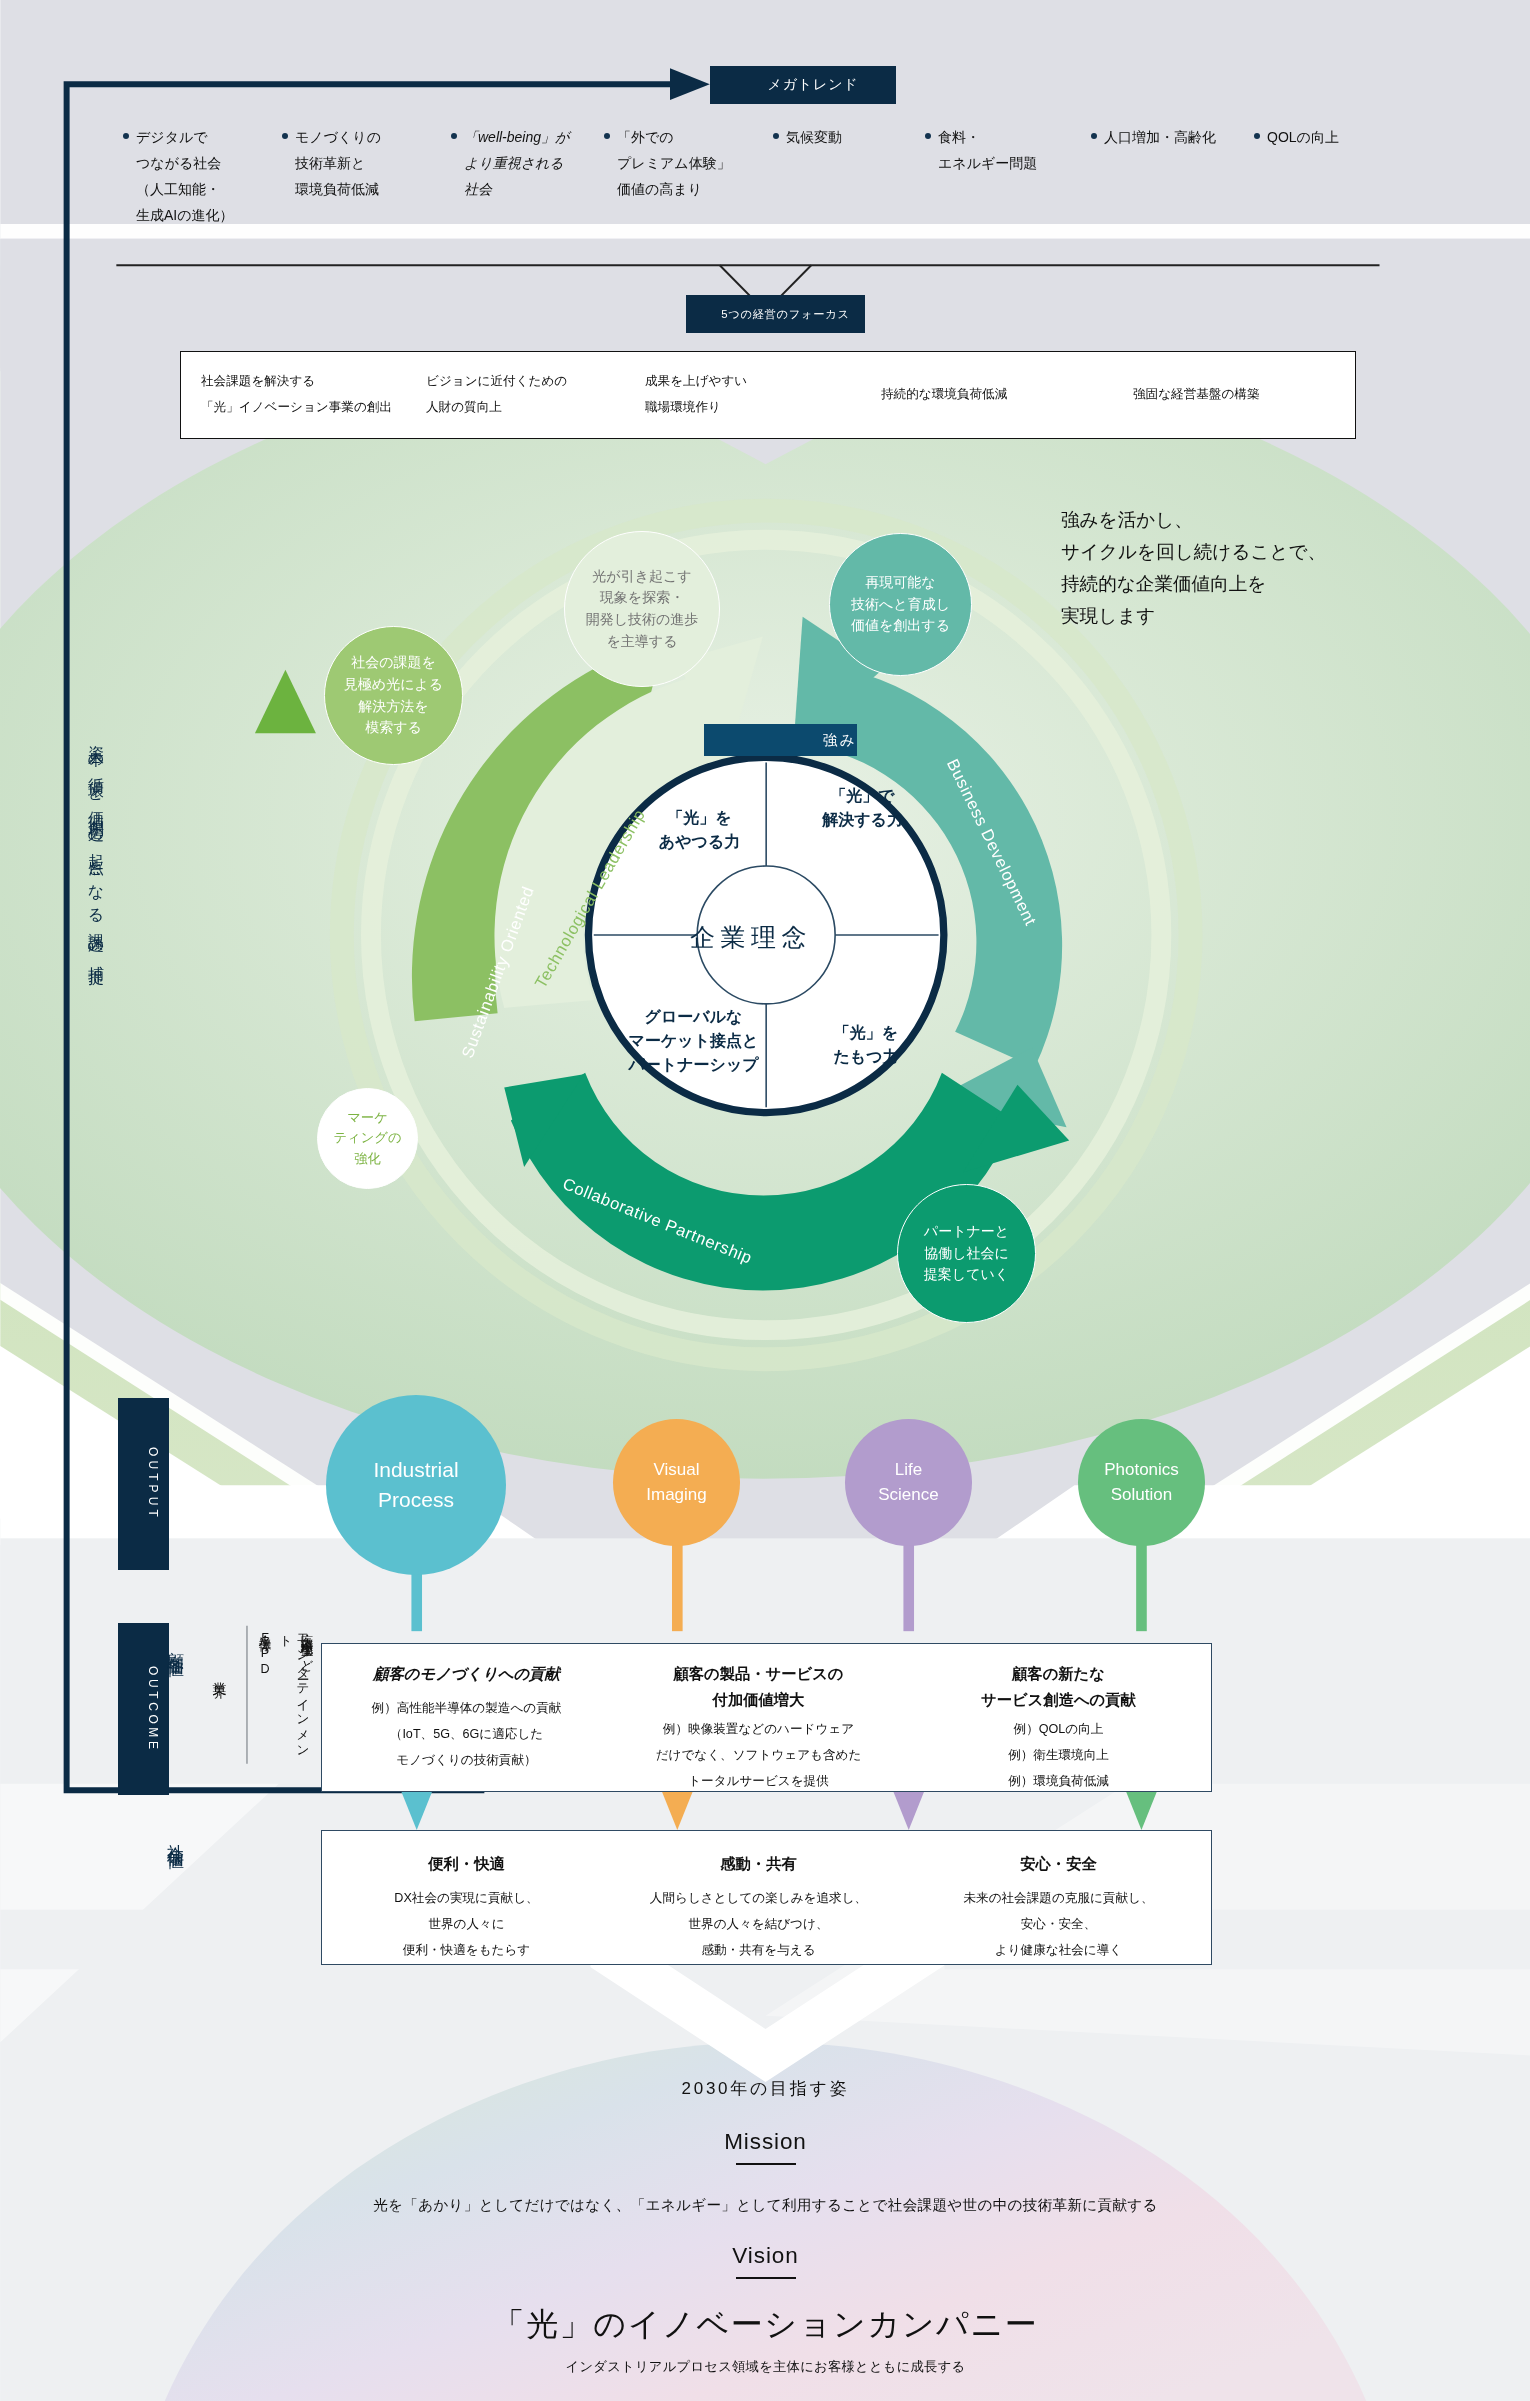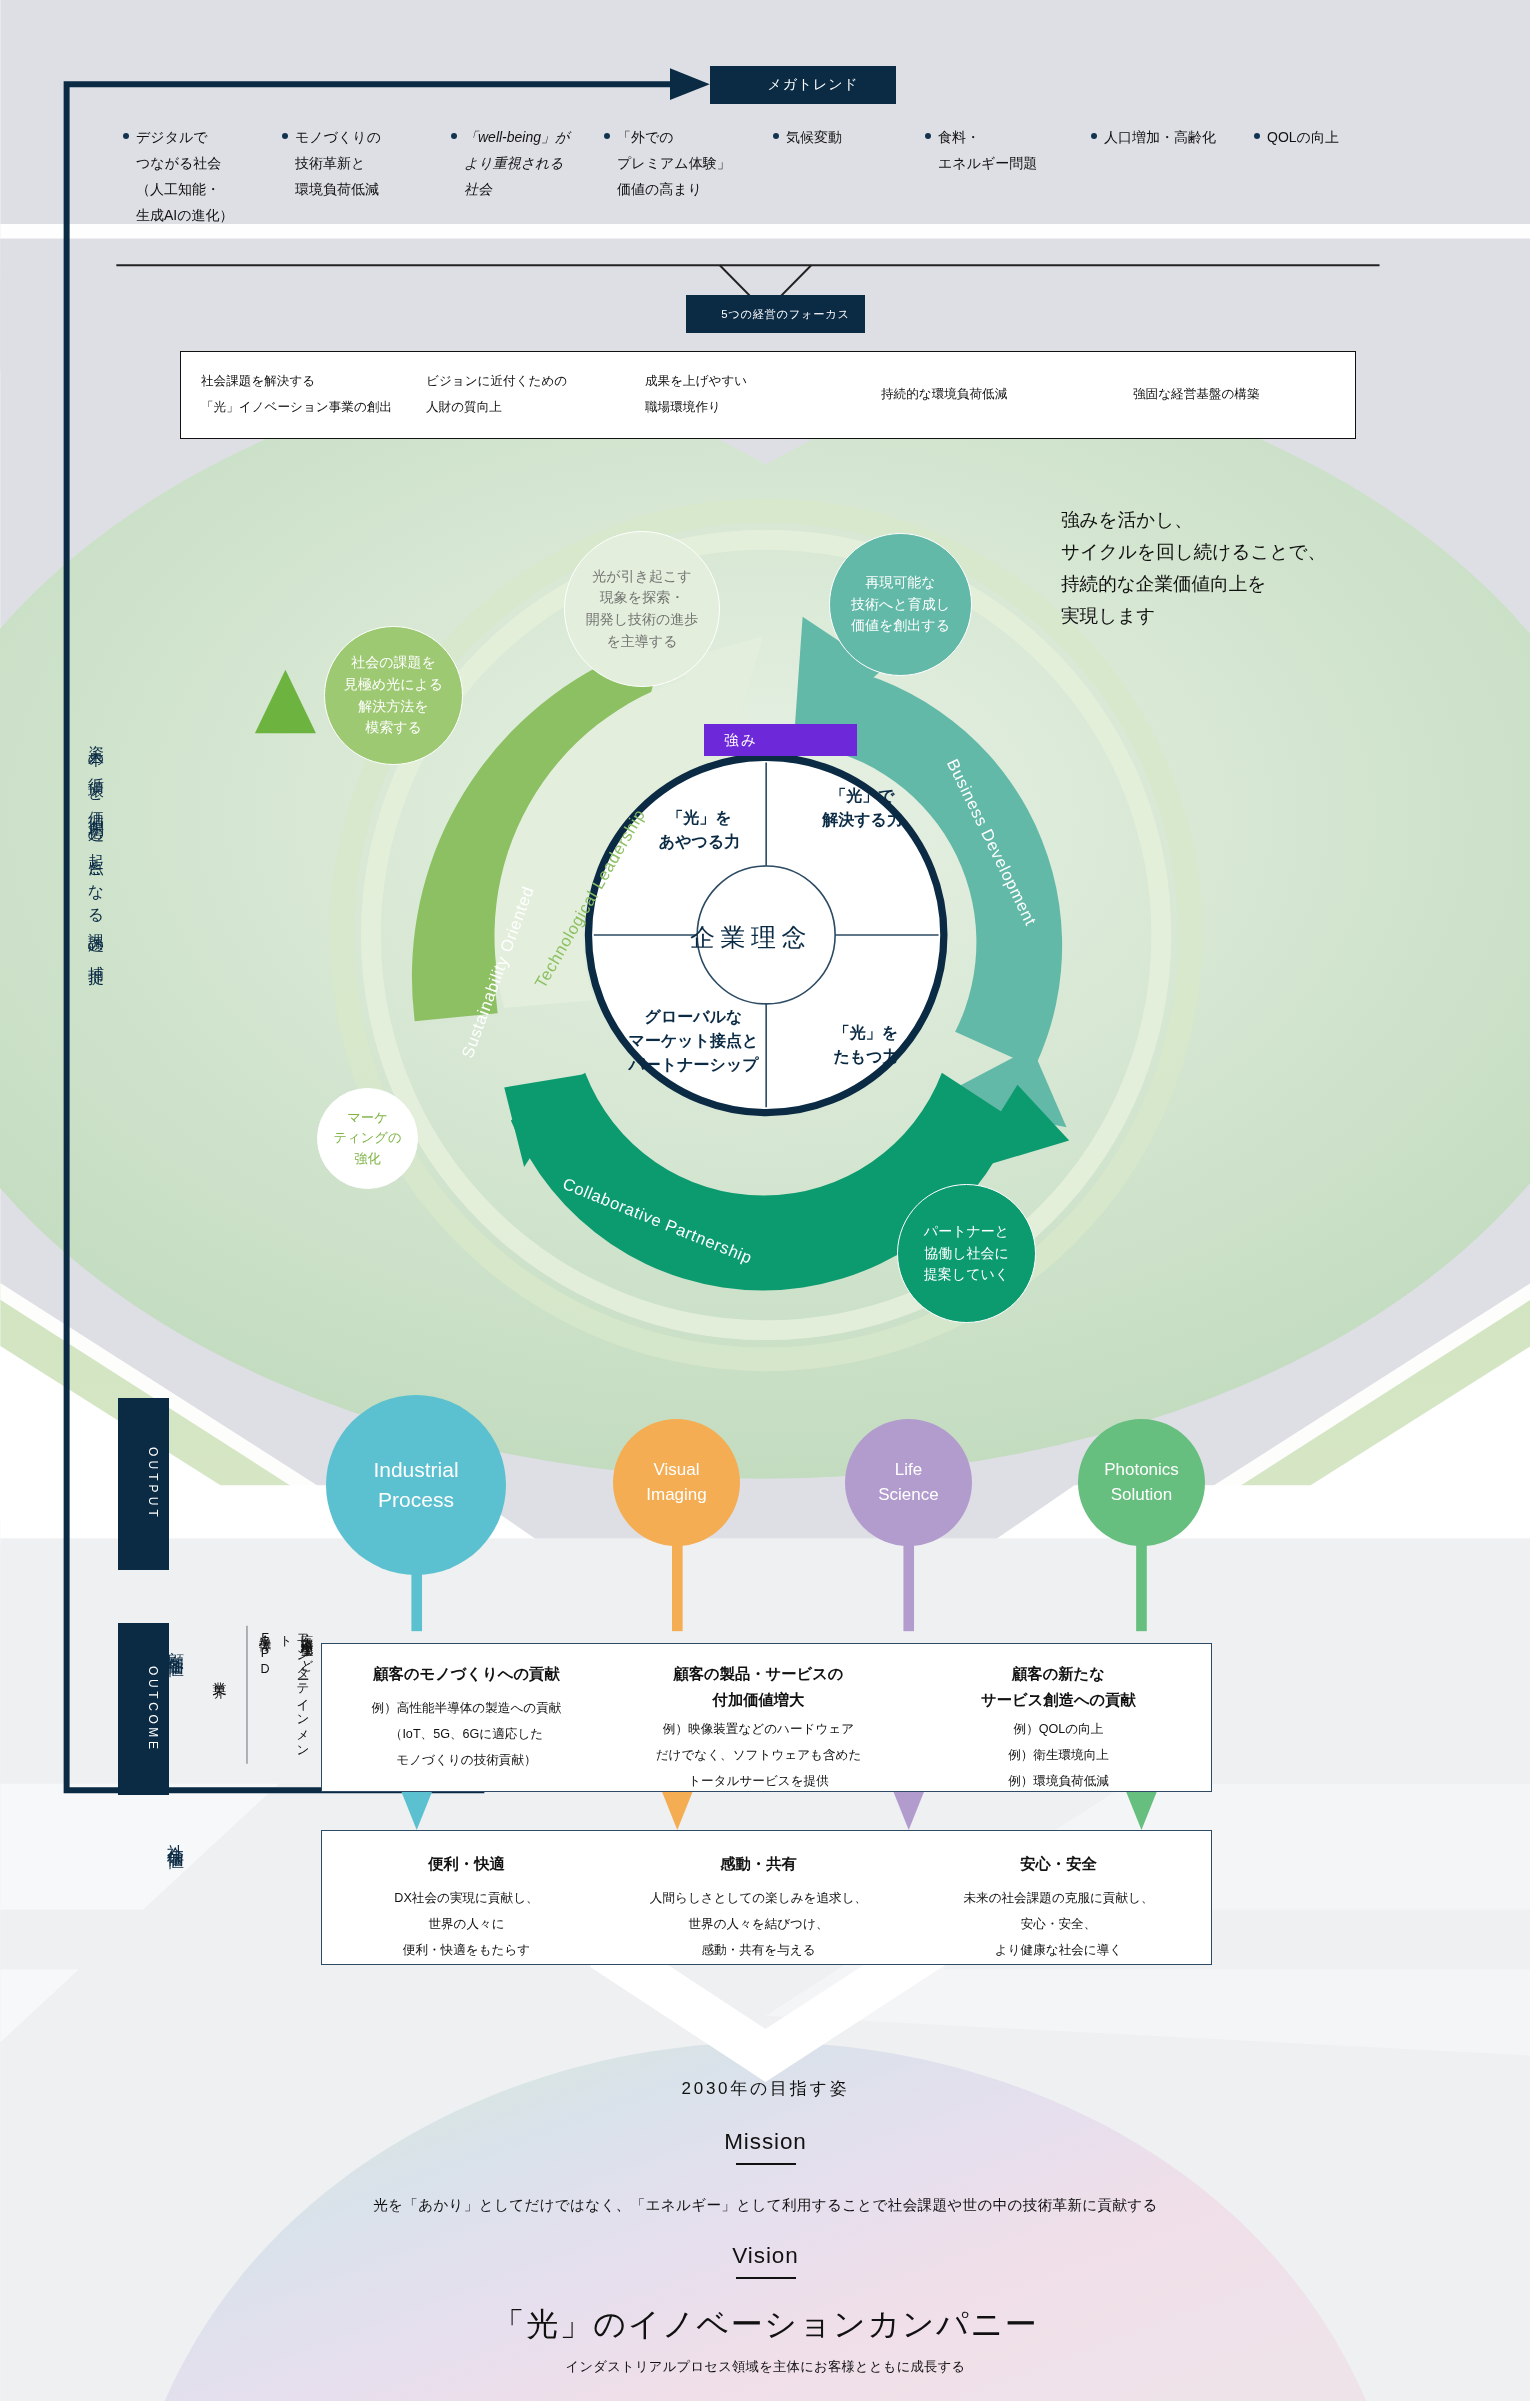--- a/index.html
+++ b/index.html
@@ -3,21 +3,21 @@
 <meta charset="utf-8">
 <style>
   html,body{margin:0;padding:0;background:#fff;}
   body{font-family:"Liberation Sans","DejaVu Sans",sans-serif;}
   #page{position:relative;width:1531px;height:2401px;overflow:hidden;background:#fff;}
   .abs{position:absolute;padding-left:20px;}
   svg.layer{position:absolute;left:0;top:0;width:1531px;height:2401px;overflow:visible;}
 
   
   .navybox{background:#0b2b45;color:#fff;display:flex;align-items:center;justify-content:center;text-align:center;letter-spacing:.06em;}
-  .navy-tab{background:#6d28d9;color:#fff;display:flex;align-items:center;justify-content:flex-start;}
+  .navy-tab{background:#0c4a6e;color:#fff;display:flex;align-items:center;justify-content:flex-end;}
 
   
   .mt-item{position:absolute;font-size:14px;line-height:1.85;color:#111;}
   .mt-item::before{content:"";position:absolute;left:-12.6px;top:8px;width:6px;height:6px;border-radius:50%;background:#13334f;}
 
   
   .focus-card{position:absolute;background:#fff;border:1.3px solid #111;}
   .focus-item{position:absolute;text-align:left;font-size:12.6px;line-height:2.1;color:#111;}
 
   
@@ -287,21 +287,21 @@
   <div class="side-caption vert" style="left:211px;top:1671px;height:53px;font-size:14px;letter-spacing:.18em;color:#111;">業界</div>
   <svg class="layer" viewBox="0 0 2308 3621">
     <line x1="372" y1="2452" x2="372" y2="2660" stroke="#8a8f96" stroke-width="2"></line>
   </svg>
   <div class="vert" style="position:absolute;left:256px;top:1626px;height:139px;font-size:12.6px;letter-spacing:.10em;color:#111;">半導体・FPD</div>
   <div class="vert" style="position:absolute;left:277px;top:1626px;height:139px;font-size:12.6px;letter-spacing:.10em;color:#111;">エンターテインメント</div>
   <div class="vert" style="position:absolute;left:298px;top:1626px;height:139px;font-size:12.6px;letter-spacing:.10em;color:#111;">医療・環境衛生など</div>
 
   <div class="vbox" style="left:321px;top:1643px;width:889px;height:147px;">
     <div class="vcol" style="left:12px;top:17px;width:265px;">
-      <div class="vtitle" style="white-space:pre-line;">顧客のモノづくりへの貢献</div>
+      <div class="vtitle" style="white-space:pre-line;font-style:italic;">顧客のモノづくりへの貢献</div>
       <div class="vbody" style="white-space:pre-line;">例）高性能半導体の製造への貢献
 （IoT、5G、6Gに適応した
 モノづくりの技術貢献）</div>
     </div>
     <div class="vcol" style="left:297px;top:17px;width:279px;">
       <div class="vtitle" style="white-space:pre-line;">顧客の製品・サービスの
 付加価値増大</div>
       <div class="vbody" style="white-space:pre-line;margin-top:4px;">例）映像装置などのハードウェア
 だけでなく、ソフトウェアも含めた
 トータルサービスを提供</div>

